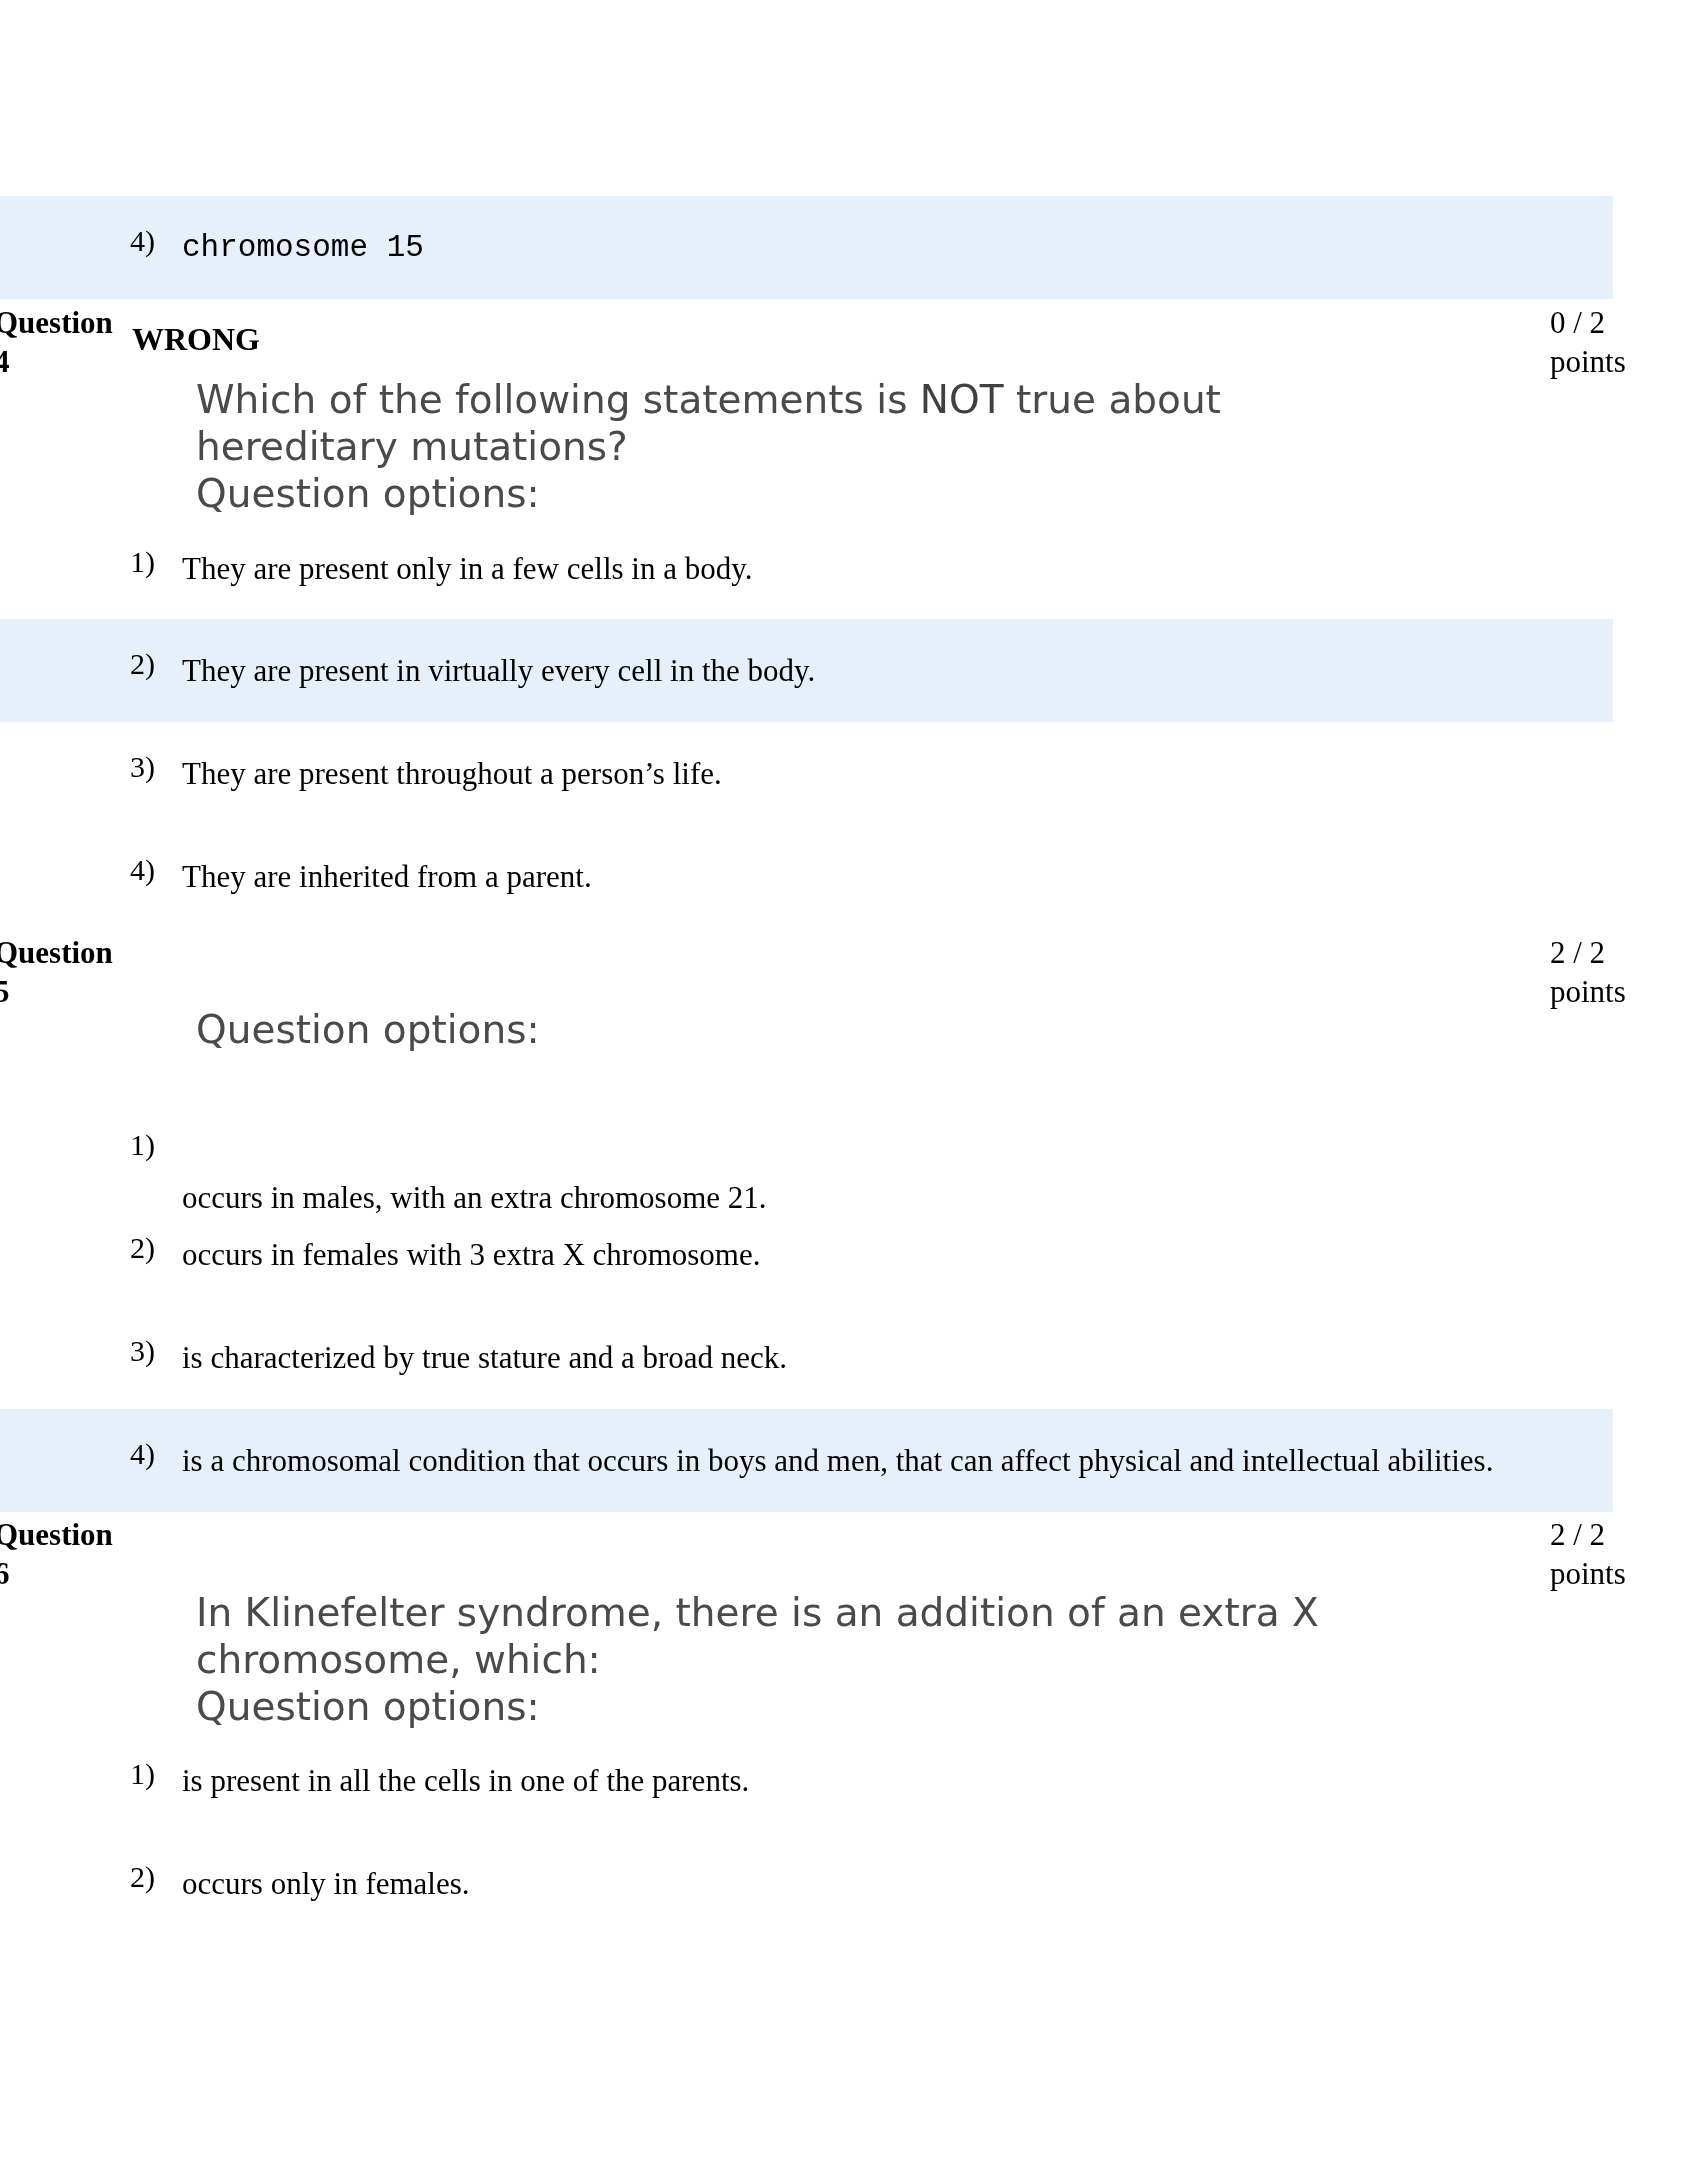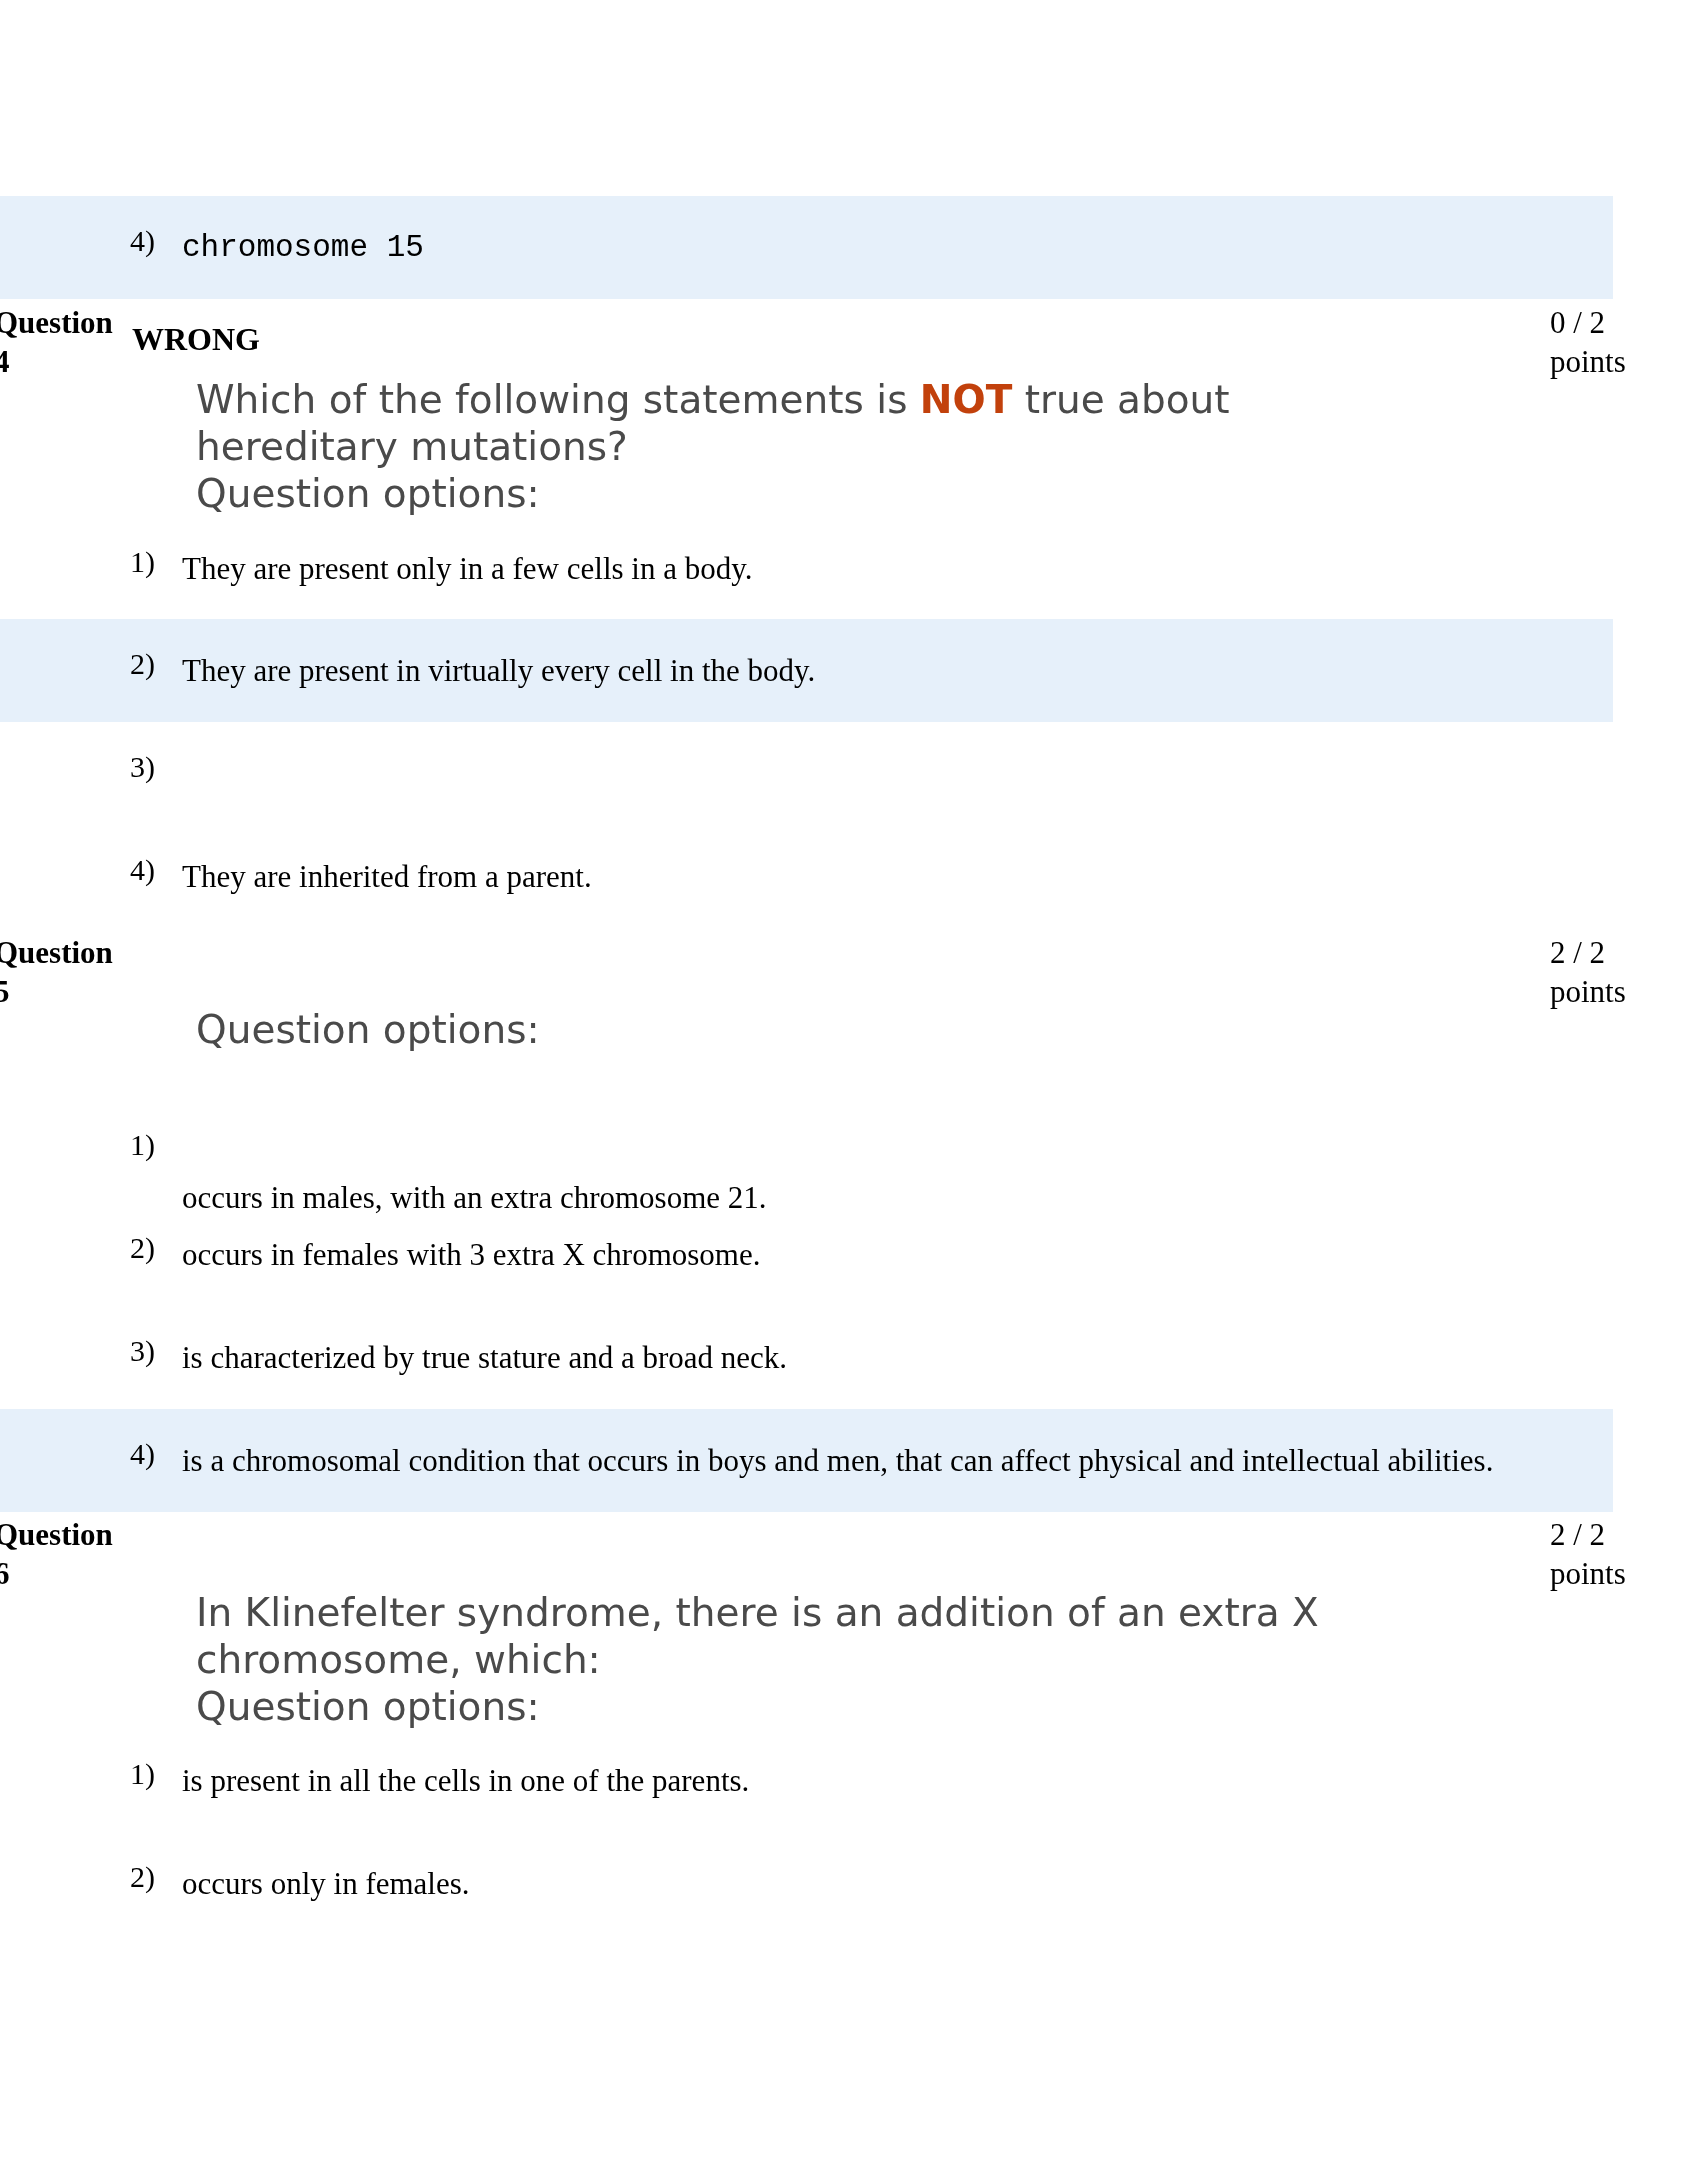--- a/index.html
+++ b/index.html
@@ -4,21 +4,21 @@
 <style>
   html, body { margin:0; padding:0; background:#ffffff; }
   body { width:1683px; height:2178px; position:relative; overflow:hidden; }
   .band { position:absolute; left:0; width:1613px; background:#e6f0fa; }
   .serif { font-family:"Liberation Serif", serif; color:#000; }
   .sans { font-family:"DejaVu Sans", sans-serif; color:#4a4a4a; }
   .qlabel { position:absolute; left:-6px; font-weight:bold; font-size:31px; line-height:39px; }
   .status { position:absolute; left:132px; font-weight:bold; font-size:32px; }
   .points { position:absolute; left:1550px; font-size:31px; line-height:39px; }
   .qtext { position:absolute; left:196px; font-size:39px; line-height:47px; width:1287px; }
-  .qtext b { font-weight:bold; color:#c2410c; }
+  .qtext b { font-weight:normal; color:#404040; }
   .opt { position:absolute; left:0; width:1613px; height:103px; }
   .optnum { position:absolute; left:130px; top:0; font-size:30px; }
   .opttext { position:absolute; left:182px; top:8px; font-size:31px; white-space:nowrap; }
 </style>
 </head>
 <body>
 
 <div class="opt band" style="top:196px;">
   <span class="optnum serif" style="top:28px;">4)</span>
   <span class="opttext serif" style="top:34px;font-family:Liberation Mono, monospace;">chromosome 15</span>
@@ -41,20 +41,21 @@
   <div class="opt" style="top:517px;">
     <span class="optnum serif" style="top:28px;">1)</span>
     <span class="opttext serif" style="top:34px;">They are present only in a few cells in a body.</span>
   </div>
   <div class="opt band" style="top:619px;">
     <span class="optnum serif" style="top:28px;">2)</span>
     <span class="opttext serif" style="top:34px;">They are present in virtually every cell in the body.</span>
   </div>
   <div class="opt" style="top:722px;">
     <span class="optnum serif" style="top:28px;">3)</span>
+    <span class="opttext serif" style="top:34px;">They are present throughout a person’s life.</span>
   </div>
   <div class="opt" style="top:825px;">
     <span class="optnum serif" style="top:28px;">4)</span>
     <span class="opttext serif" style="top:34px;">They are inherited from a parent.</span>
   </div>
 </section>
 
 <section>
   <div class="qlabel serif" style="top:933px;">
     <div>Question</div>

